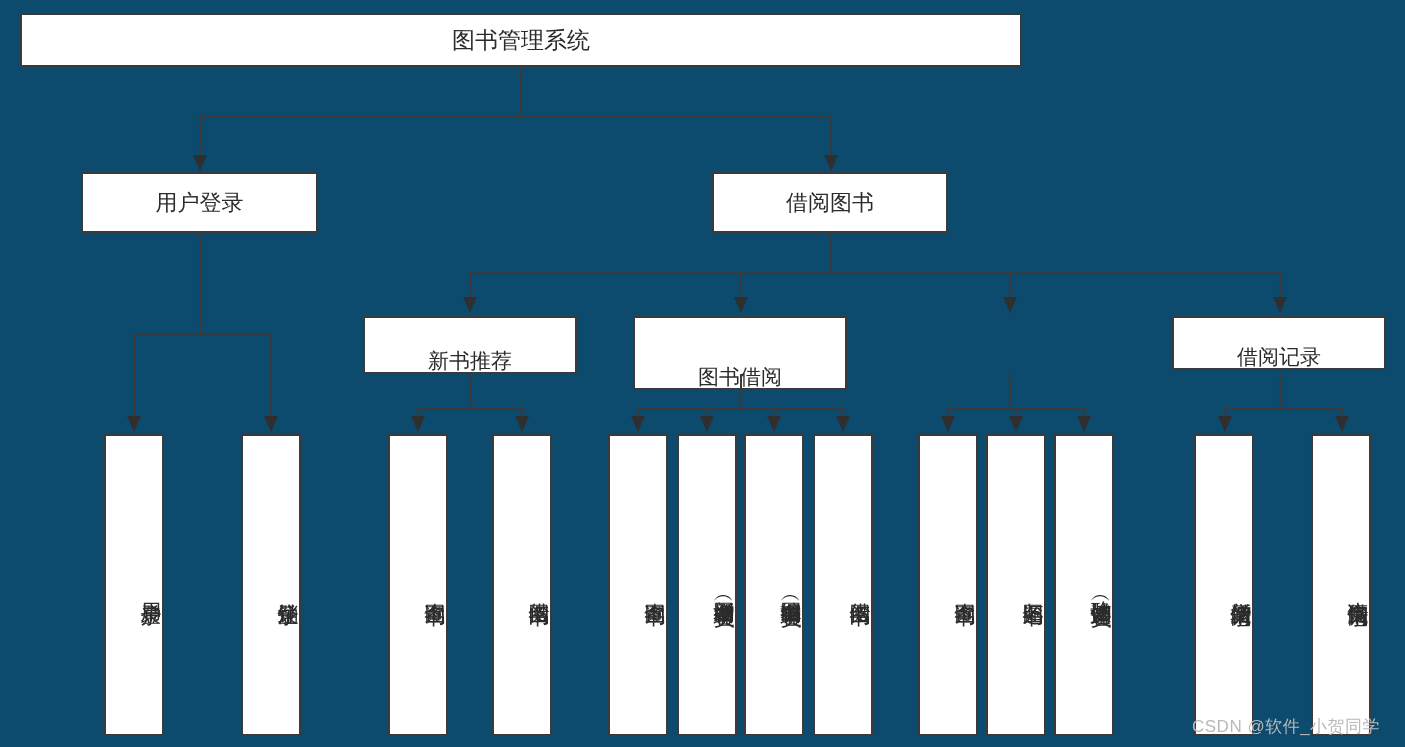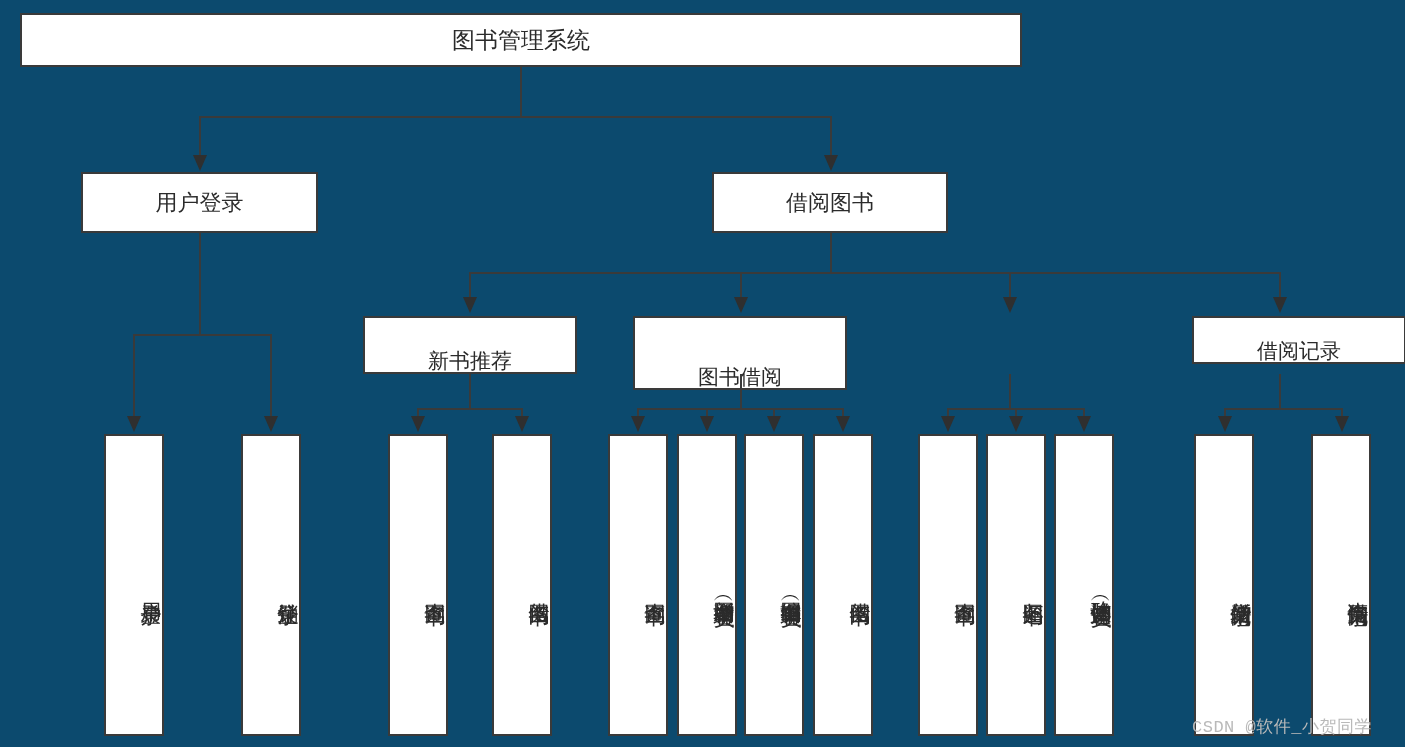--- a/index.html
+++ b/index.html
@@ -71,21 +71,21 @@
   }
   
   #watermark {
     position: absolute;
     left: 1192px;
     top: 715px;
     font-size: 17px;
     color: #b9b9b9;
     letter-spacing: 0.5px;
     white-space: nowrap;
-    font-family: Liberation Mono, monospace;
+    font-family: Liberation Sans, sans-serif;
   }
 </style>
 </head>
 <body>
 
 <div id="canvas">
 
   <div class="node root" style="left:20px; top:13px; width:1002px; height:54px;">
     <span class="label">图书管理系统</span>
   </div>
@@ -122,21 +122,21 @@
   <div class="arrow" style="left:1003px; top:297px;"></div>
   <div class="vline" style="left:1279px; top:272px; height:27px;"></div>
   <div class="arrow" style="left:1273px; top:297px;"></div>
 
   <div class="node lvl3" style="left:363px; top:316px; width:214px; height:58px;">
     <span class="label">新书推荐</span>
   </div>
   <div class="node lvl3" style="left:633px; top:316px; width:214px; height:74px;">
     <span class="label">图书借阅</span>
   </div>
-  <div class="node lvl3" style="left:1172px; top:316px; width:214px; height:48px;margin-left:20px;">
+  <div class="node lvl3" style="left:1172px; top:316px; width:214px; height:54px;">
     <span class="label">借阅记录</span>
   </div>
 
   <div class="vline" style="left:469px; top:374px; height:35px;"></div>
   <div class="hline" style="left:417px; top:408px; width:105px;"></div>
   <div class="vline" style="left:417px; top:408px; height:10px;"></div>
   <div class="arrow" style="left:411px; top:416px;"></div>
   <div class="vline" style="left:521px; top:408px; height:10px;"></div>
   <div class="arrow" style="left:515px; top:416px;"></div>
 

